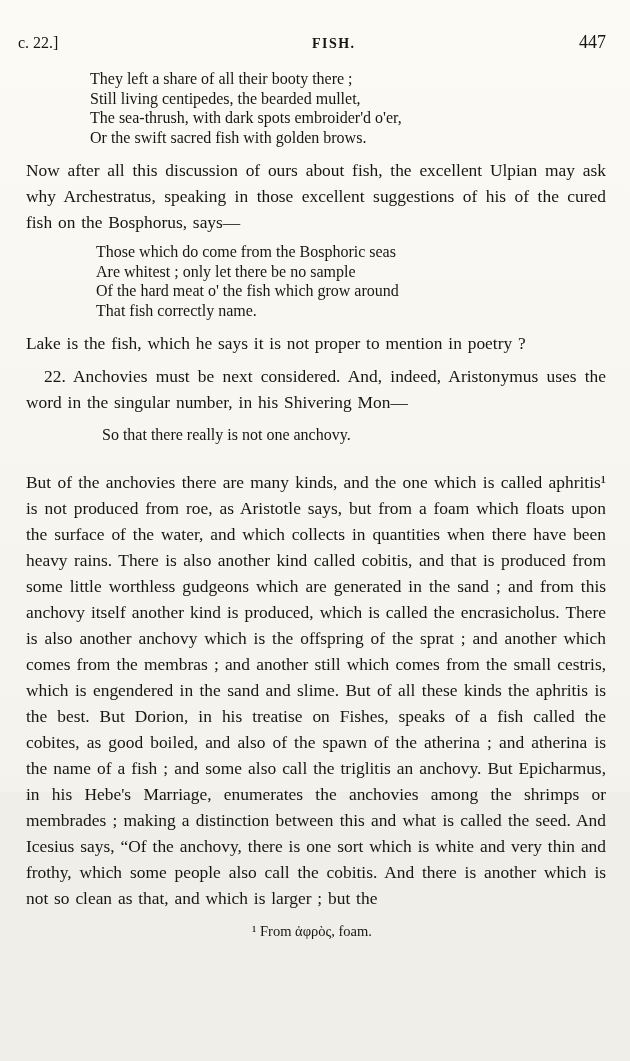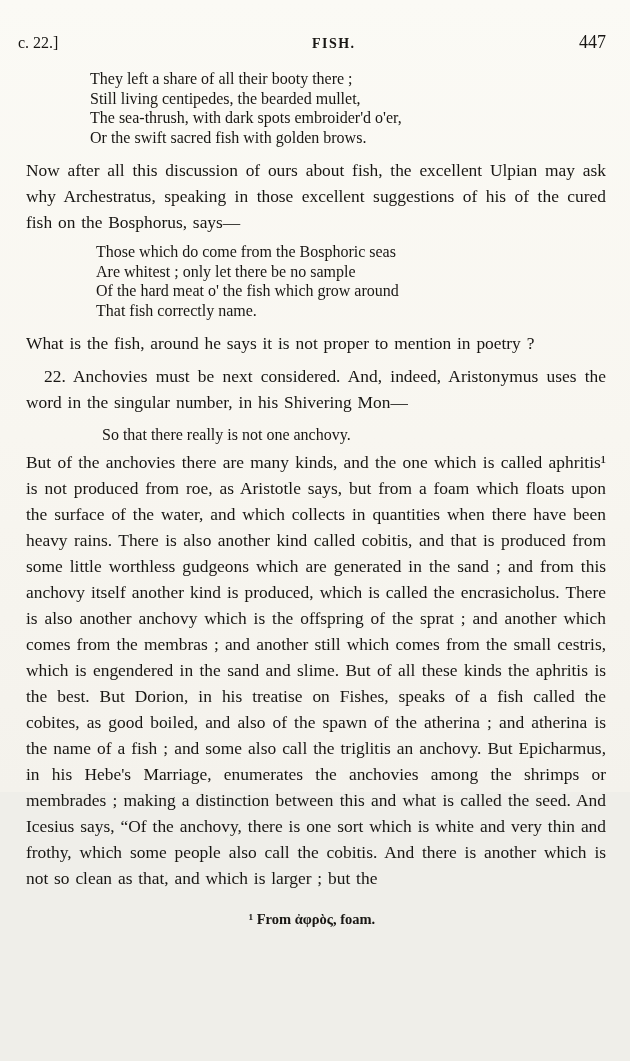--- a/index.html
+++ b/index.html
@@ -27,37 +27,36 @@
   .header-left  { font-size: 16px; }
   .header-center{ font-size: 14px; font-weight: bold; letter-spacing: 1.5px; padding-left: 30px; }
   .header-right { font-size: 18px; margin-top: 20px; }
 
   .verse {
     margin: 6px 0 10px 72px;
     font-size: 16px;
     line-height: 19.5px;
   }
   .verse.v2 { margin-left: 78px; }
-  .verse.v3 { margin-left: 84px; margin-top: 10px; margin-bottom: 4px; font-family: Liberation Serif, serif; }
+  .verse.v3 { margin-left: 84px; margin-top: 10px; margin-bottom: 24px; font-family: Liberation Serif, serif; }
 
   p.body-para {
     margin: 0 0 7px 8px;
     font-size: 17.4px;
     line-height: 26px;
     text-align: justify;
     word-spacing: 1.5px;
   }
   p.body-para.flush  { text-indent: 0; }
   p.body-para.indent { text-indent: 18px; }
 
   .footnote {
-    margin-top: 20px;
+    margin-top: 12px;
     text-align: center;
     font-size: 14.5px;
-    font-weight: bold;
   }
 </style>
 </head>
 <body>
 
 <div class="page">
 
   <header class="page-header">
     <span class="header-left">c. 22.]</span>
     <span class="header-center">FISH.</span>
@@ -73,21 +72,21 @@
 
   <p class="body-para flush">Now after all this discussion of ours about fish, the excellent Ulpian may ask why Archestratus, speaking in those excellent suggestions of his of the cured fish on the Bosphorus, says—</p>
 
   <div class="verse v2">
     <div class="verse-line">Those which do come from the Bosphoric seas</div>
     <div class="verse-line">Are whitest ; only let there be no sample</div>
     <div class="verse-line">Of the hard meat o' the fish which grow around</div>
     <div class="verse-line">That fish correctly name.</div>
   </div>
 
-  <p class="body-para flush">What is the fish, around he says it is not proper to mention in poetry ?</p>
+  <p class="body-para flush">Lake is the fish, which he says it is not proper to mention in poetry ?</p>
 
   <p class="body-para indent">22. Anchovies must be next considered.  And, indeed, Aristonymus uses the word in the singular number, in his Shivering Mon—</p>
 
   <div class="verse v3">
     <div class="verse-line">So that there really is not one anchovy.</div>
   </div>
 
   <p class="body-para flush">But of the anchovies there are many kinds, and the one which is called aphritis¹ is not produced from roe, as Aristotle says, but from a foam which floats upon the surface of the water, and which collects in quantities when there have been heavy rains.  There is also another kind called cobitis, and that is produced from some little worthless gudgeons which are generated in the sand ; and from this anchovy itself another kind is produced, which is called the encrasicholus.  There is also another anchovy which is the offspring of the sprat ; and another which comes from the membras ; and another still which comes from the small cestris, which is engendered in the sand and slime.  But of all these kinds the aphritis is the best.  But Dorion, in his treatise on Fishes, speaks of a fish called the cobites, as good boiled, and also of the spawn of the atherina ; and atherina is the name of a fish ; and some also call the triglitis an anchovy.  But Epicharmus, in his Hebe's Marriage, enumerates the anchovies among the shrimps or membrades ; making a distinction between this and what is called the seed.  And Icesius says, “Of the anchovy, there is one sort which is white and very thin and frothy, which some people also call the cobitis.  And there is another which is not so clean as that, and which is larger ; but the</p>
 
   <footer class="footnote">¹ From ἀφρὸς, foam.</footer>

